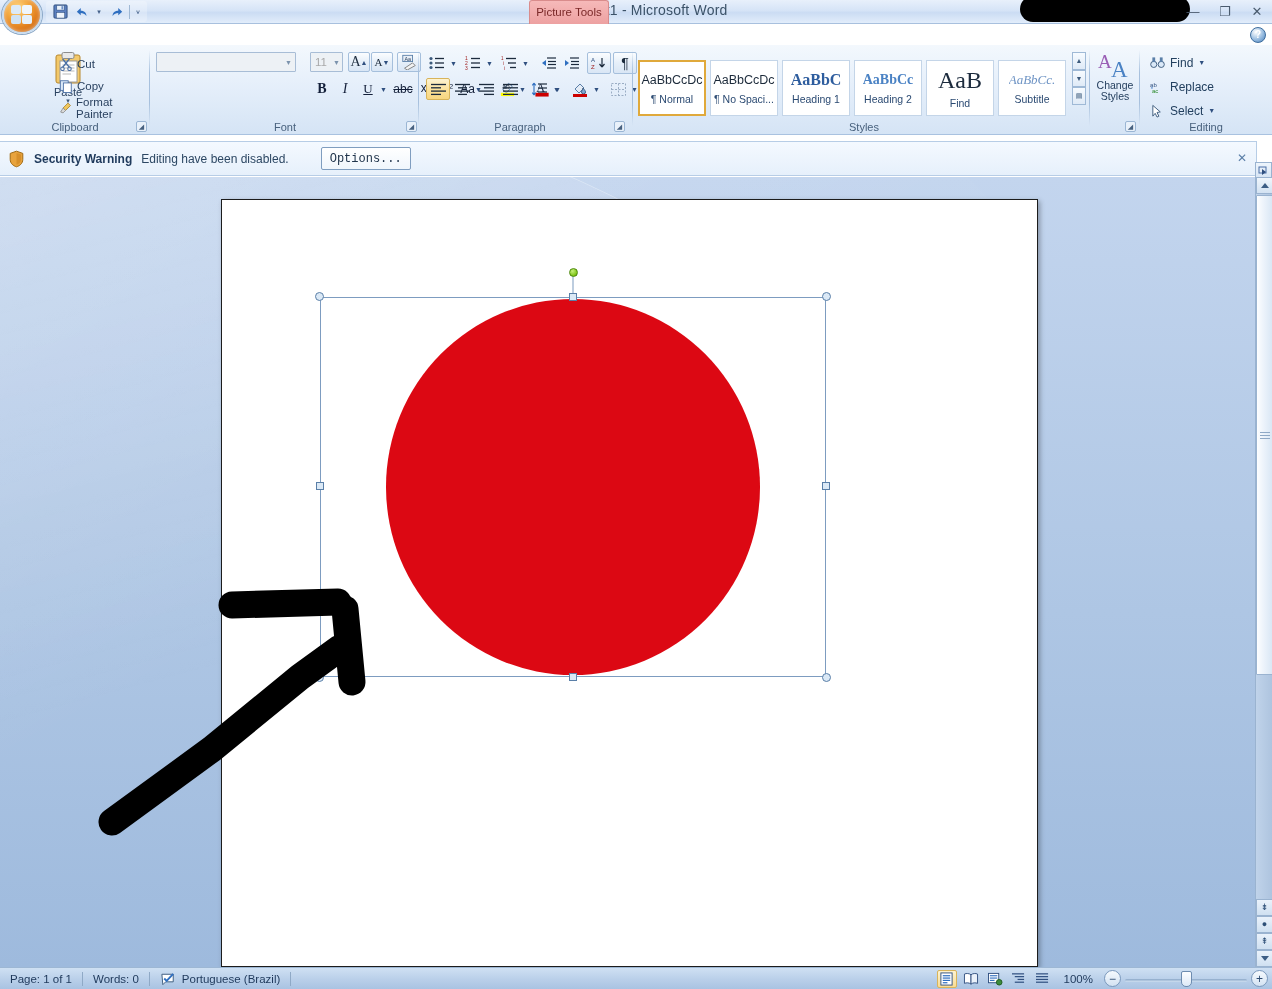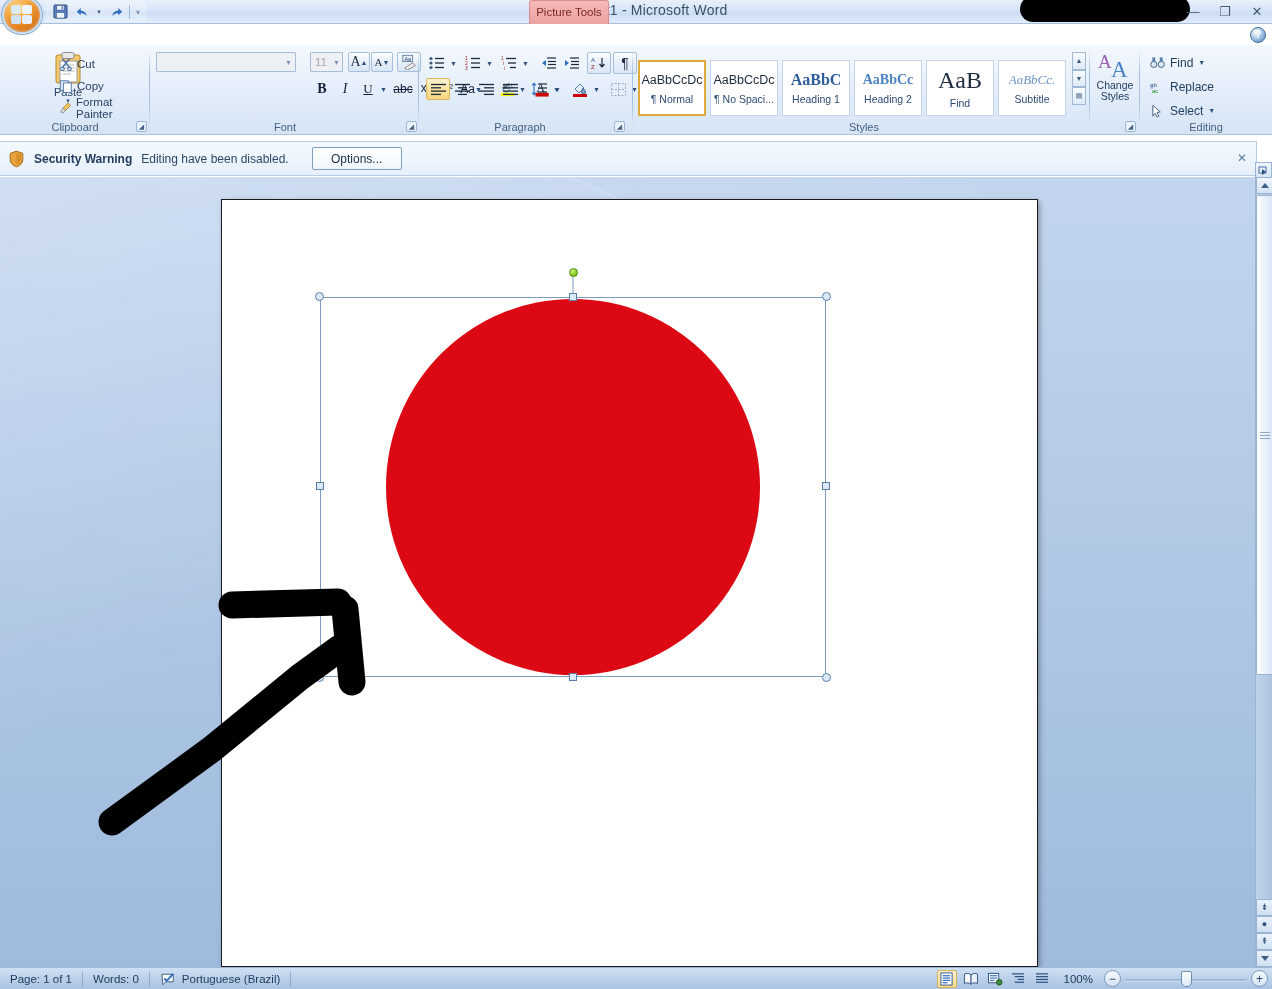--- a/index.html
+++ b/index.html
@@ -146,24 +146,24 @@
   
   .secbar {
     position:absolute; left:0; top:141px; width:1257px; height:35px;
     background:linear-gradient(180deg,#f4f9ff 0%,#e6f0fb 100%);
     border:1px solid #b7cde6; border-left:none;
     display:flex; align-items:center; padding-left:8px; gap:9px;
   }
   .sec-title { font-size:12px; font-weight:bold; color:#1f3a5c; }
   .sec-msg { font-size:12px; color:#2c4763; }
   .sec-opt {
-    margin-left:14px; width:90px; height:23px; border:1px solid #7f9dbf;
+    margin-left:23px; width:90px; height:23px; border:1px solid #7f9dbf;
     background:linear-gradient(180deg,#ffffff 0%,#f0f6fc 100%);
     font-size:12px; color:#20344b; display:flex; align-items:center; justify-content:center;
-    border-radius:2px; cursor:default;
+    border-radius:2px; cursor:default;font-family:Liberation Mono, monospace;
   }
   .sec-close { position:absolute; right:6px; top:8px; width:16px; height:16px;
                display:flex; align-items:center; justify-content:center;
                font-size:12px; color:#5b7characteristic; color:#5b7fa8; }
 
   
   .workarea {
     position:absolute; left:0; top:177px; width:1255px; height:790px;
     overflow:hidden;
     background:linear-gradient(180deg,#c3d5ee 0%,#aec6e4 55%,#9ebadd 100%);

